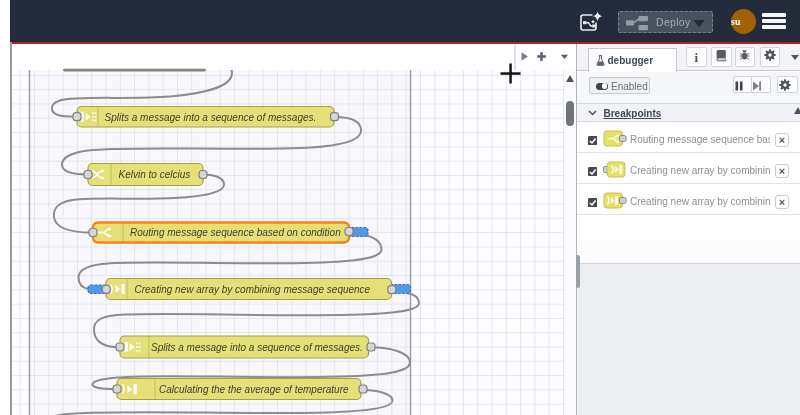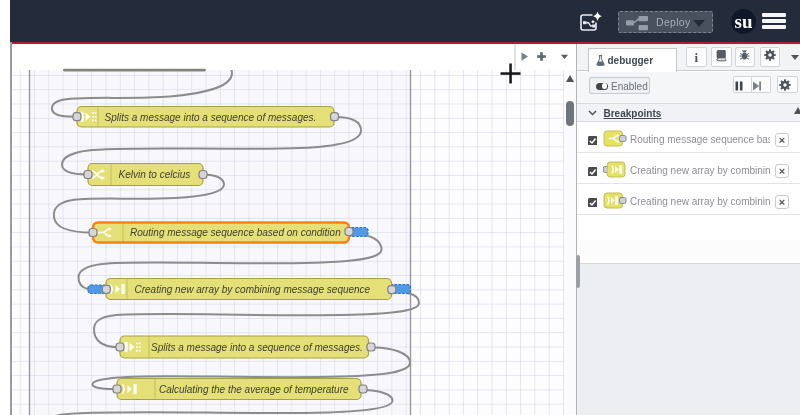--- a/index.html
+++ b/index.html
@@ -6,21 +6,21 @@
   html,body { width:800px; height:415px; overflow:hidden; font-family:"Liberation Sans", sans-serif; }
   #page { position:relative; width:800px; height:415px; background:#fff; overflow:hidden;margin-left:10px; }
   
   #header { position:absolute; left:0; top:0; width:800px; height:42px; background:#242b3a; }
   #redline { position:absolute; left:0; top:42px; width:800px; height:2px; background:#b01f2e; }
   #aiicon { position:absolute; left:568px; top:10px; }
   #deploy { position:absolute; left:608px; top:11px; width:95px; height:22px; background:#4a515e; border:1px dashed #7b828e; border-radius:2px; }
   #deploy .dtext { position:absolute; left:37px; top:4px; font-size:10.5px; color:#a5abb6; letter-spacing:0.3px; }
   #deploy svg { position:absolute; left:7px; top:4px; }
   #deploy .caret { position:absolute; right:7px; top:8px; width:0; height:0; border-left:6px solid transparent; border-right:6px solid transparent; border-top:7px solid #242b3a; }
-  #avatar { position:absolute; left:721px; top:9px; width:25px; height:25px; border-radius:50%; background:#0f172a; color:#fff; font-family:"Liberation Serif",serif; font-weight:bold; font-size:19px; text-align:center; line-height:25px; }
+  #avatar { position:absolute; left:721px; top:9px; width:25px; height:25px; border-radius:50%; background:#a16207; color:#fff; font-family:"Liberation Serif",serif; font-weight:bold; font-size:10px; text-align:left; line-height:25px; }
   #burger { position:absolute; left:752px; top:13px; }
   #burger div { width:24px; height:3.8px; background:#f5f6f8; border-radius:1px; margin-bottom:2.2px; }
   
   #canvas { position:absolute; left:0; top:44px; width:566px; height:371px; background:#fff; }
   #grid { position:absolute; left:0; top:26px; width:554px; height:345px;
      background-color:#fdfdff;
      background-image: linear-gradient(to right, rgba(203,203,226,.48) 1px, transparent 1px),
                        linear-gradient(to bottom, rgba(203,203,226,.48) 1px, transparent 1px);
      background-size:14.3px 14.3px; background-position:-4.6px 4.9px; }
   #csvg { position:absolute; left:0; top:0; }

